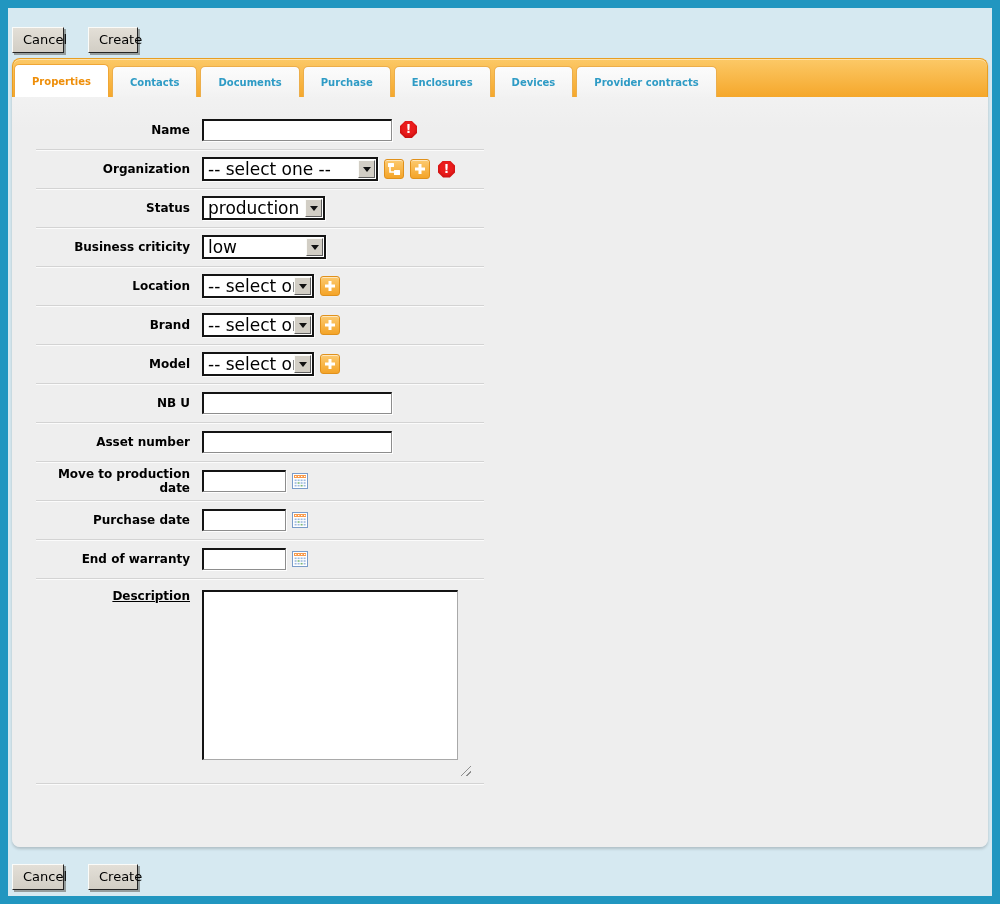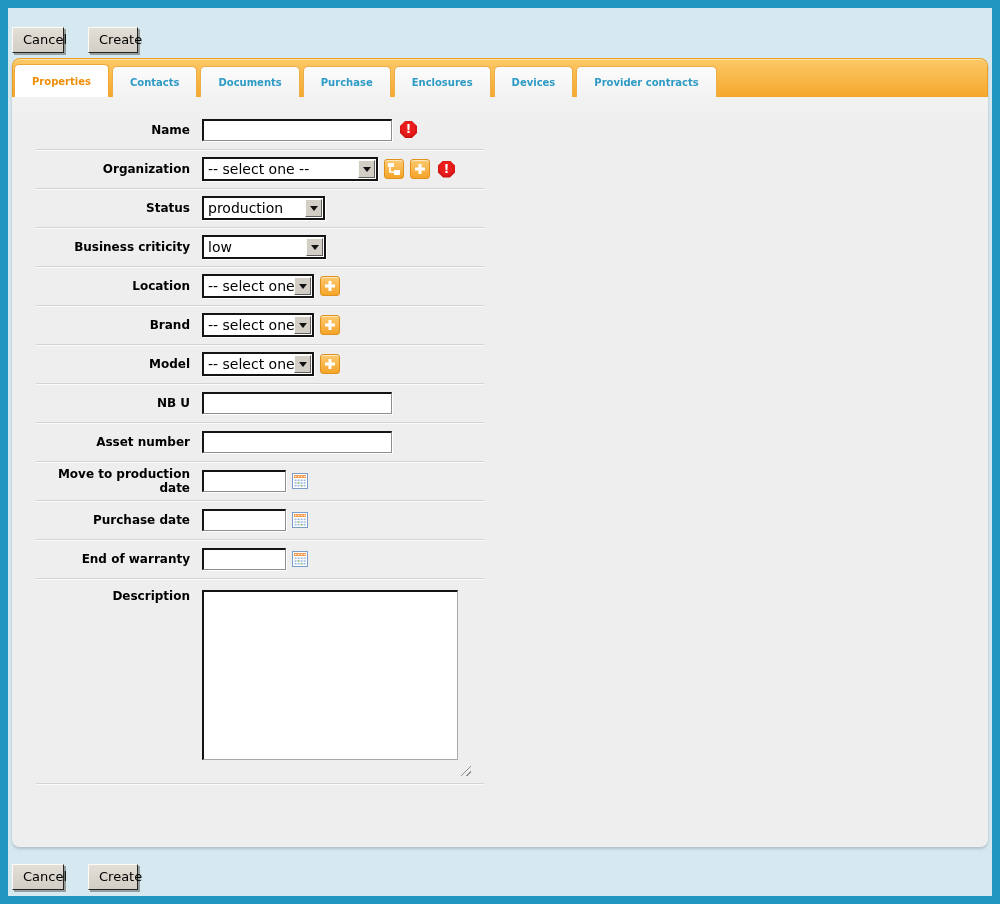--- a/index.html
+++ b/index.html
@@ -36,38 +36,38 @@
     background:linear-gradient(#fcfcfc,#f2f2f2);
     border:1px solid #ecae4b;border-bottom:none;border-radius:5px 5px 0 0;
     font-size:10px;font-weight:bold;color:#2e9bc5;cursor:pointer;white-space:nowrap;
   }
   .tab.active{height:33px;line-height:33px;background:#ffffff;color:#ee8e09;border-color:#f0a635;}
   
   .form-body{position:absolute;left:24px;top:52px;width:448px;}
   .frow{display:flex;align-items:center;min-height:39px;box-sizing:border-box;}
   .frow + .frow{border-top:1px solid #d3d3d3;box-shadow:inset 0 1px 0 #fbfbfb;}
   .frow.tall{height:205px;align-items:flex-start;position:relative;}
-  .frow.tall .flabel{padding-top:10px;}
+  .frow.tall .flabel{padding-top:10px;text-decoration:underline;}
   .form-end{border-top:1px solid #d3d3d3;box-shadow:inset 0 1px 0 #fbfbfb;height:3px;}
   .flabel{width:154px;flex:none;text-align:right;font-size:12px;font-weight:bold;color:#000;margin-right:12px;line-height:14px;}
   .fctl{display:flex;align-items:center;}
   .tin{
     box-sizing:border-box;height:22px;background:#fff;
     border-style:solid;border-width:2px 1px 1px 2px;border-color:#141414 #8d8d8d #8d8d8d #141414;
     box-shadow:1px 1px 0 rgba(255,255,255,.9);
     font-family:"DejaVu Sans","Liberation Sans",sans-serif;font-size:13px;padding:0 3px;outline:none;
   }
   .w190{width:190px;} .w84{width:84px;}
   .xselect{
     box-sizing:border-box;height:24px;background:#fff;border:2px solid #141414;
     box-shadow:1px 1px 0 rgba(255,255,255,.9);
     display:flex;align-items:center;cursor:default;
   }
   .w176{width:176px;} .w122{width:123px;} .w110{width:124px;} .w112{width:112px;}
-  .xsel-text{font-size:14px;color:#000;padding-left:4px;white-space:nowrap;overflow:hidden;flex:1;}
+  .xsel-text{font-size:17px;color:#000;padding-left:4px;white-space:nowrap;overflow:hidden;flex:1;}
   .xsel-btn{
     flex:none;width:17px;height:18px;margin-right:1px;box-sizing:border-box;
     background:#d2cec5;border:1px solid;border-color:#fbfbf8 #5f5f5f #5f5f5f #fbfbf8;
     display:flex;align-items:center;justify-content:center;
   }
   .xsel-btn i{display:block;width:0;height:0;border-left:4px solid transparent;border-right:4px solid transparent;border-top:5px solid #111;}
   .obtn{
     width:20px;height:20px;flex:none;box-sizing:border-box;margin-left:6px;
     background:linear-gradient(#fcca70,#f4a428);
     border:1px solid #e0911c;border-radius:3px;

